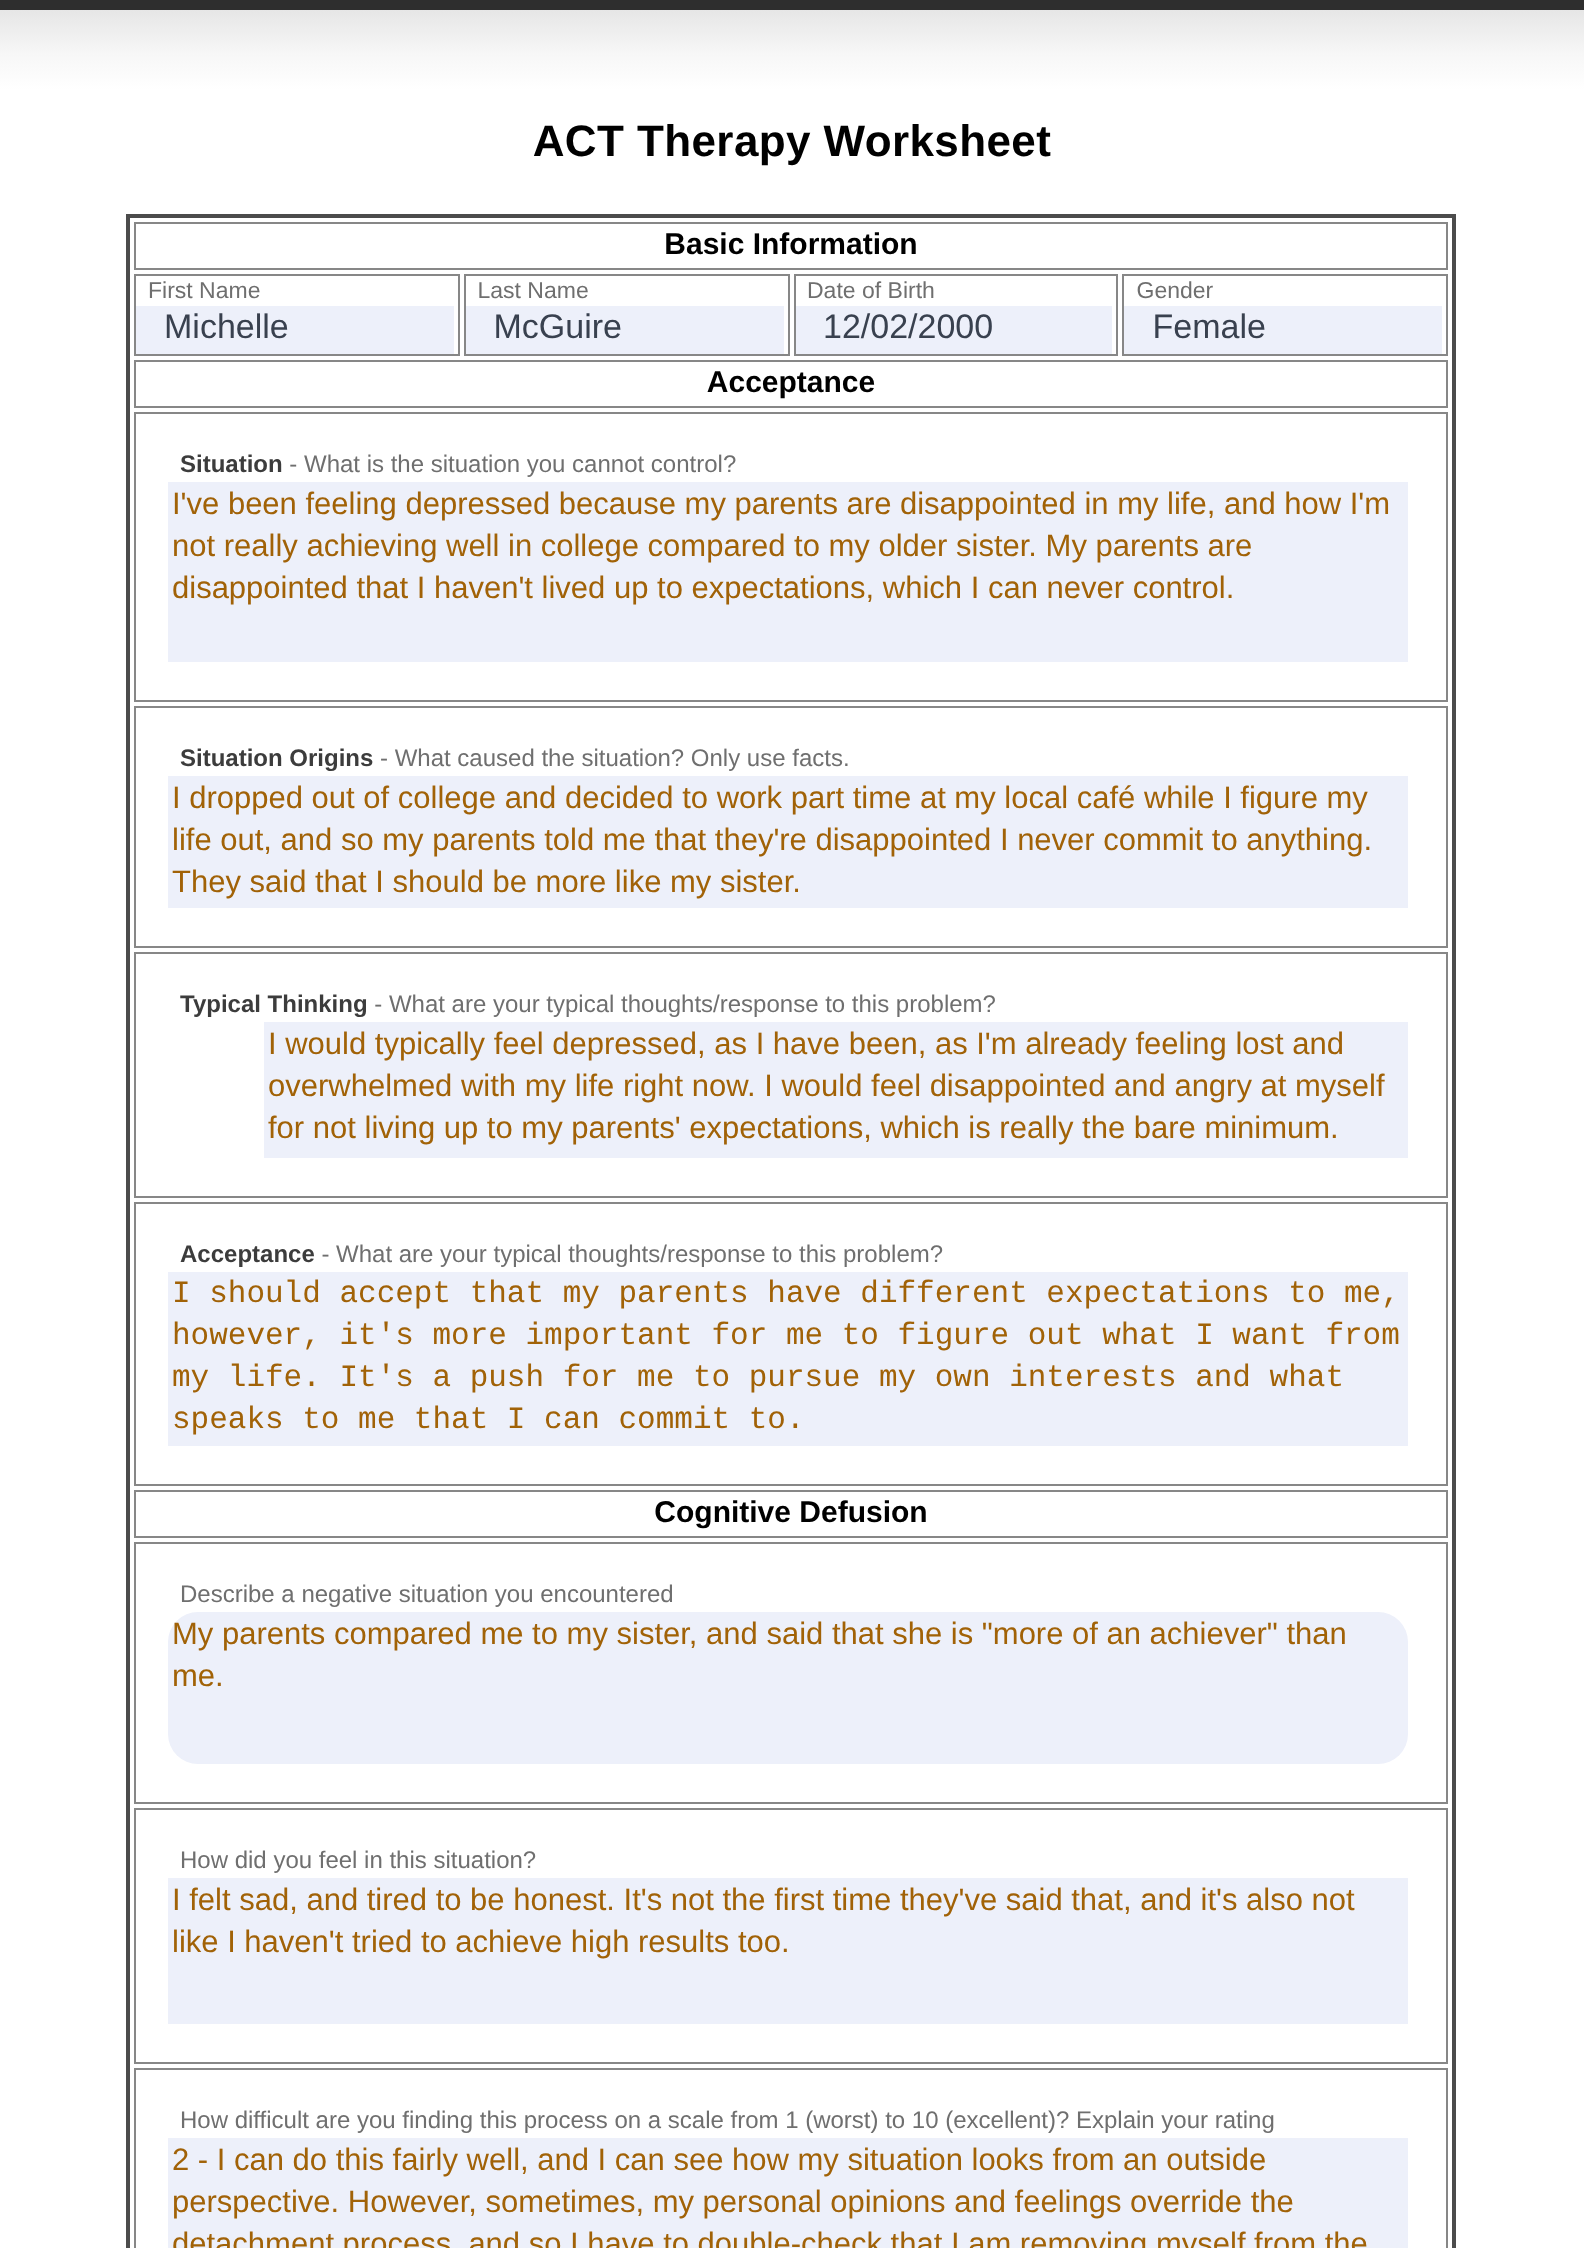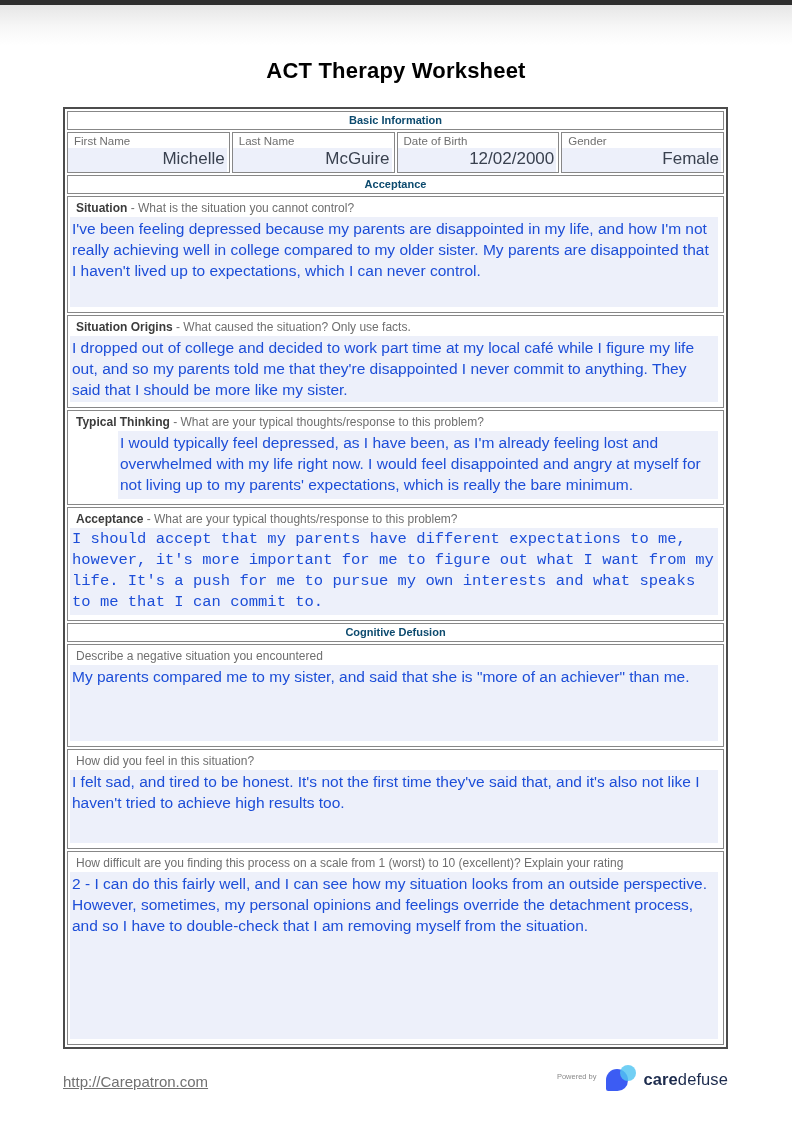--- a/index.html
+++ b/index.html
@@ -38,76 +38,75 @@
   }
   table.worksheet td {
     border: 1px solid #878787;
     vertical-align: top;
     background: #ffffff;
   }
   td.section-header {
     background: #e9e6e3;
     text-align: center;
     font-weight: 700;
-    font-size: 11px;
-    color: #0c4a6e;
+    font-size: 15px;
+    color: #000000;
     padding: 2px 0 3px 0;
   }
   
   td.field-cell { padding: 0; margin-top: 44px; }
   .field-label {
     font-size: 11.5px;
     color: #6f6f6f;
     padding: 2px 4px 1px 6px;
     background: #ffffff;
     white-space: nowrap;
     overflow: hidden;
   }
   .field-value {
     background: #edf0fa;
     font-size: 17px;
     color: #39414f;
     padding: 1px 2px 3px 14px;
     min-height: 23px;
     margin-right: 2px;
-    text-align: right;
   }
   
-  td.qa-cell { padding: 2px; }
+  td.qa-cell { padding: 16px; }
   .q-label {
     font-size: 12px;
     color: #6f6f6f;
     padding: 2px 6px 1px 6px;
     background: #ffffff;
     line-height: 15px;
   }
   .q-label .q-bold {
     font-weight: 700;
     color: #3c3c3c;
   }
   .q-label.all-bold {
     font-weight: 700;
     color: #4a4a4a;
     font-size: 12.5px;
     line-height: 19px;
     padding: 4px 6px 6px 6px;
   }
   .q-answer {
     background: #edf0fa;
-    color: #1d4ed8;
+    color: #a16207;
     font-size: 15.5px;
     line-height: 21px;
     padding: 1px 4px 2px 2px;
     margin: 0 3px 3px 0;
   }
   .ans-situation  { min-height: 90px; }
   .ans-origins    { min-height: 63px; }
   .ans-typical    { min-height: 68px; margin-left: 48px; }
   .ans-acceptance { min-height: 83px; font-family: Liberation Mono, monospace; }
-  .ans-describe   { min-height: 76px; }
+  .ans-describe   { min-height: 76px; border-radius: 15px; }
   .ans-feel       { min-height: 73px; }
   .ans-difficult  { min-height: 167px; }
   
   .footer {
     margin: 16px 0 0 63px;
     width: 665px;
     display: flex;
     justify-content: space-between;
     align-items: flex-start;
   }

